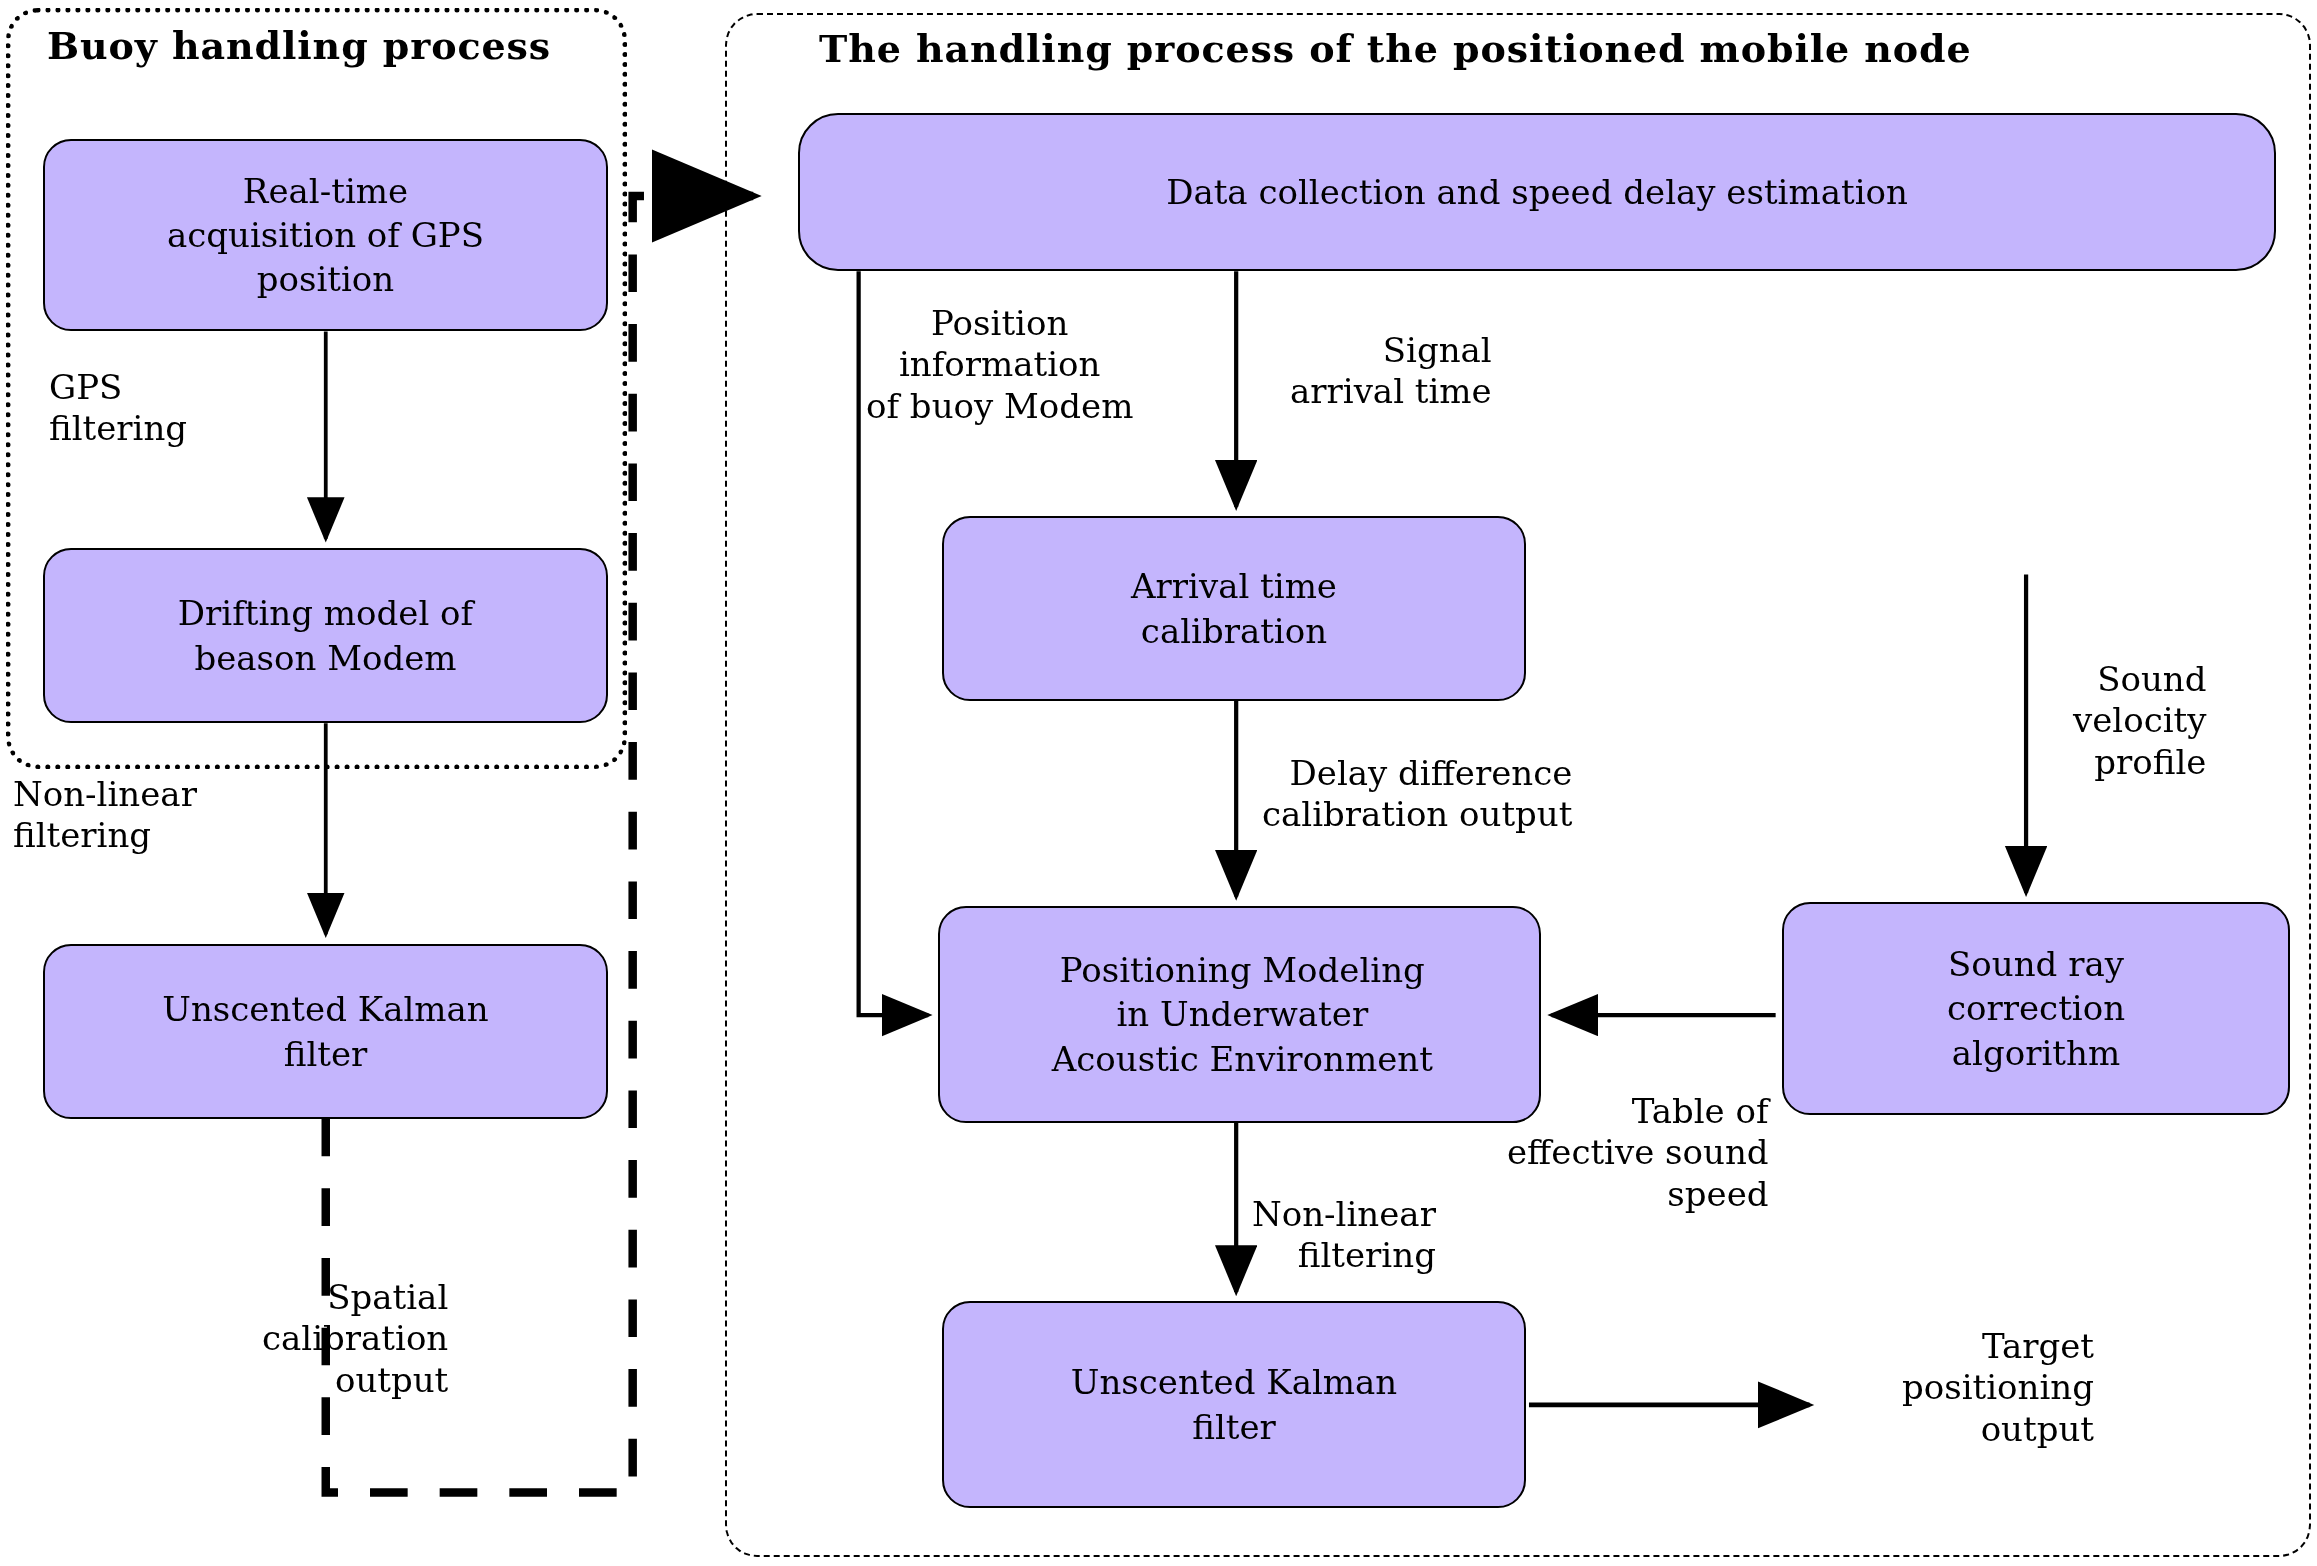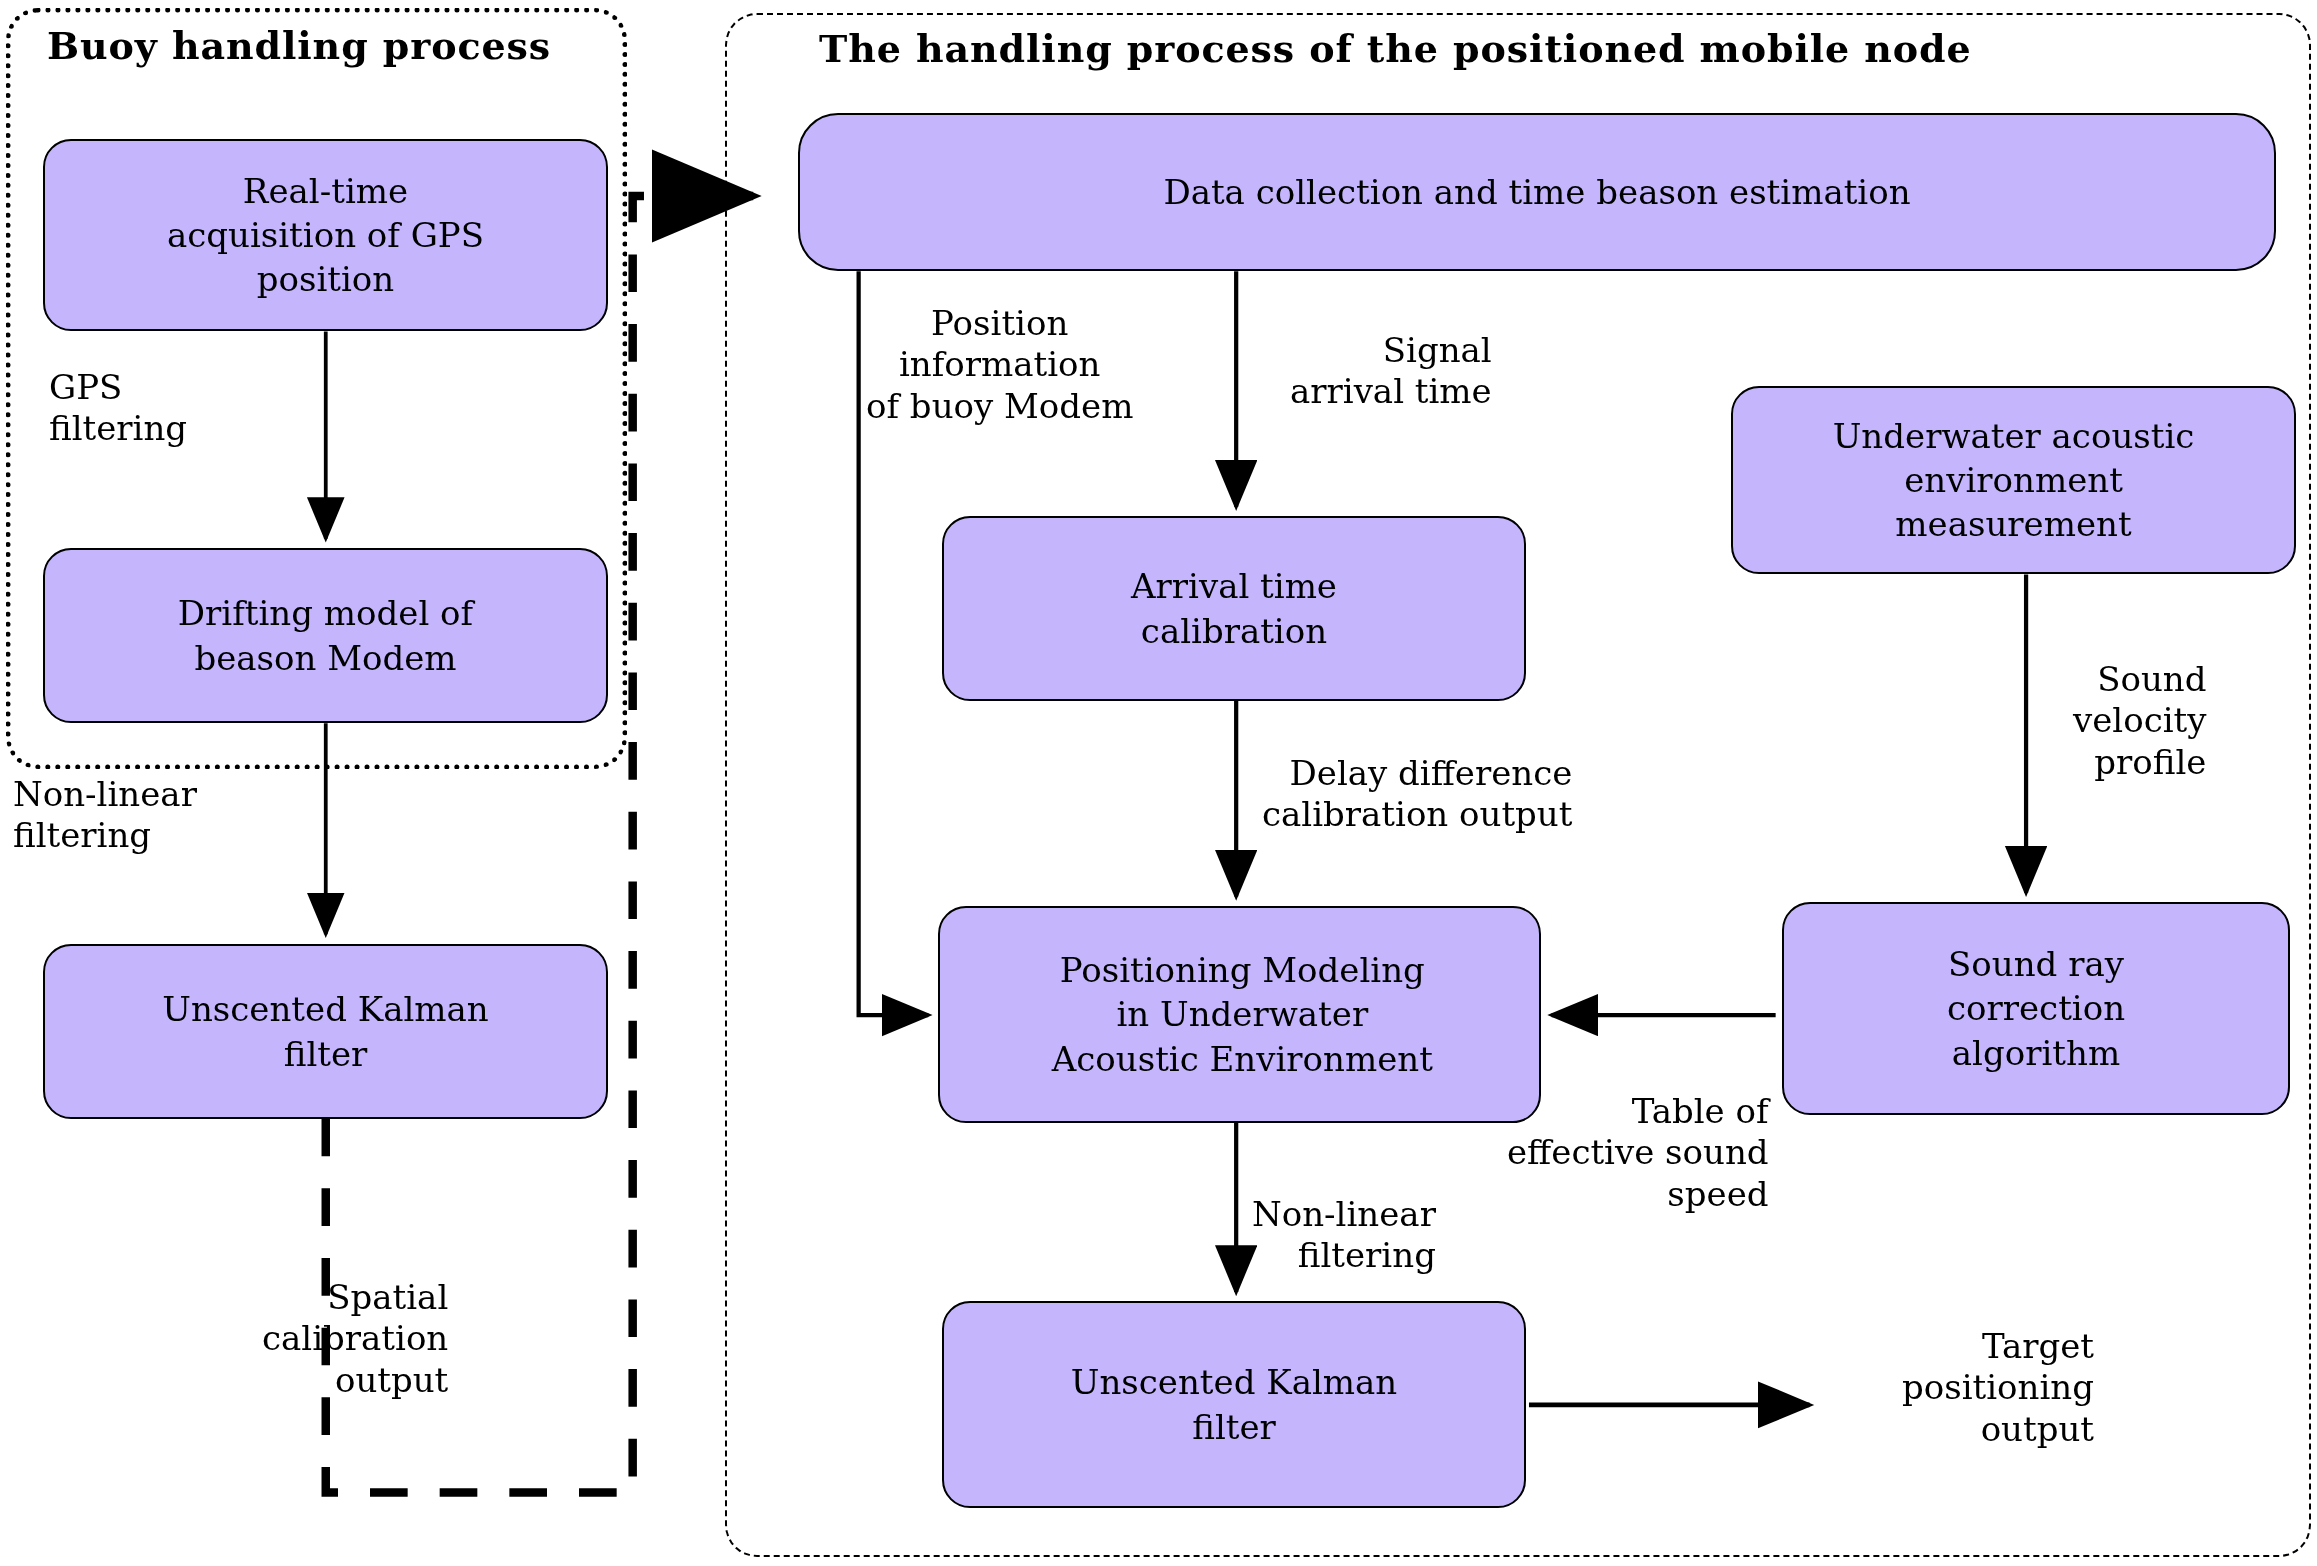--- a/index.html
+++ b/index.html
@@ -105,28 +105,25 @@
   <div class="box" id="box-gps">Real-time
 acquisition of GPS
 position</div>
 
   <div class="box" id="box-drift">Drifting model of
 beason Modem</div>
 
   <div class="box" id="box-ukf-left">Unscented Kalman
 filter</div>
 
-  <div class="box" id="box-data">Data collection and time beason estimation</div>
+  <div class="box" id="box-data">Data collection and speed delay estimation</div>
 
   <div class="box" id="box-arrival">Arrival time
 calibration</div>
 
-  <div class="box" id="box-uwenv">Underwater acoustic
-environment
-measurement</div>
 
   <div class="box" id="box-posmodel">Positioning Modeling
 in Underwater
 Acoustic Environment</div>
 
   <div class="box" id="box-soundray">Sound ray
 correction
 algorithm</div>
 
   <div class="box" id="box-ukf-right">Unscented Kalman

